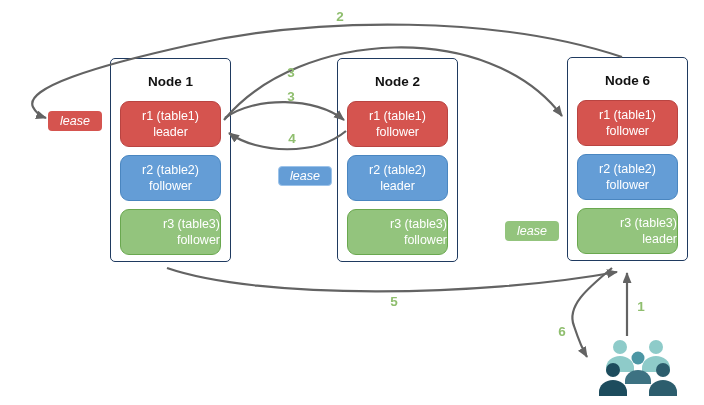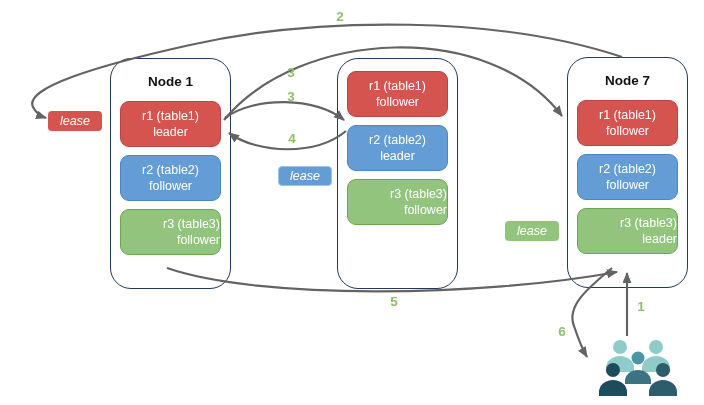--- a/index.html
+++ b/index.html
@@ -2,22 +2,22 @@
 <html style="--red-fill: #d5544f; --red-border: #b94441; --blue-fill: #649dd6; --blue-border: #4a86c0; --blue-lease-border: #9cc3ea; --green-fill: #93c47d; --green-border: #6aa84f; --node-border: #1f3a60; --arrow: #636363; --step-label: #8fbe6e; --users-light: #8ecbc9; --users-mid: #4c96a4; --users-slate: #3d7282; --users-dark: #1d4c5d; --users-dark2: #2c5d6d;"><head>
 <meta charset="utf-8">
 <style>
   html,body{margin:0;padding:0;background:#ffffff;}
   .canvas{
     position:relative;width:704px;height:405px;background:#fff;
     font-family:"Liberation Sans",sans-serif;overflow:hidden;
   }
   .arrows{position:absolute;left:0;top:0;width:704px;height:405px;z-index:3;pointer-events:none;}
   .node{
-    position:absolute;width:121px;height:231px;background:#fff;
-    border:1.6px solid var(--node-border);border-radius:21px;z-index:2;box-sizing:border-box;
+    position:absolute;width:121px;height:204px;background:#fff;
+    border:1.6px solid var(--node-border);border-radius:5px;z-index:2;box-sizing:border-box;
   }
   .node-title{text-align:center;font-weight:bold;font-size:13.5px;color:#111;margin-top:15px;}
   .replica{
     width:101px;height:46px;margin:8px auto 0;border-radius:9px;color:#fff;
     font-size:12.5px;line-height:1.28;display:flex;flex-direction:column;align-items:center;
     justify-content:center;text-align:center;border:1px solid transparent;box-sizing:border-box;
   }
   .replica.first{margin-top:12px;}
   .c-red{background:var(--red-fill);border-color:var(--red-border);}
   .c-blue{background:var(--blue-fill);border-color:var(--blue-border);text-align:right;}
@@ -67,36 +67,37 @@
       <span>r2 (table2)</span>
       <span>follower</span>
     </div>
     <div class="replica c-green">
       <span>r3 (table3)</span>
       <span>follower</span>
     </div>
   </div>
 
   <div class="node" style="left:337px;top:58px">
+    <div class="node-title">Node 2</div>
     <div class="replica c-red first">
       <span>r1 (table1)</span>
       <span>follower</span>
     </div>
     <div class="replica c-blue">
       <span>r2 (table2)</span>
       <span>leader</span>
     </div>
     <div class="replica c-green">
       <span>r3 (table3)</span>
       <span>follower</span>
     </div>
   </div>
 
   <div class="node" style="left:567px;top:57px">
-    <div class="node-title">Node 7</div>
+    <div class="node-title">Node 6</div>
     <div class="replica c-red first">
       <span>r1 (table1)</span>
       <span>follower</span>
     </div>
     <div class="replica c-blue">
       <span>r2 (table2)</span>
       <span>follower</span>
     </div>
     <div class="replica c-green">
       <span>r3 (table3)</span>

